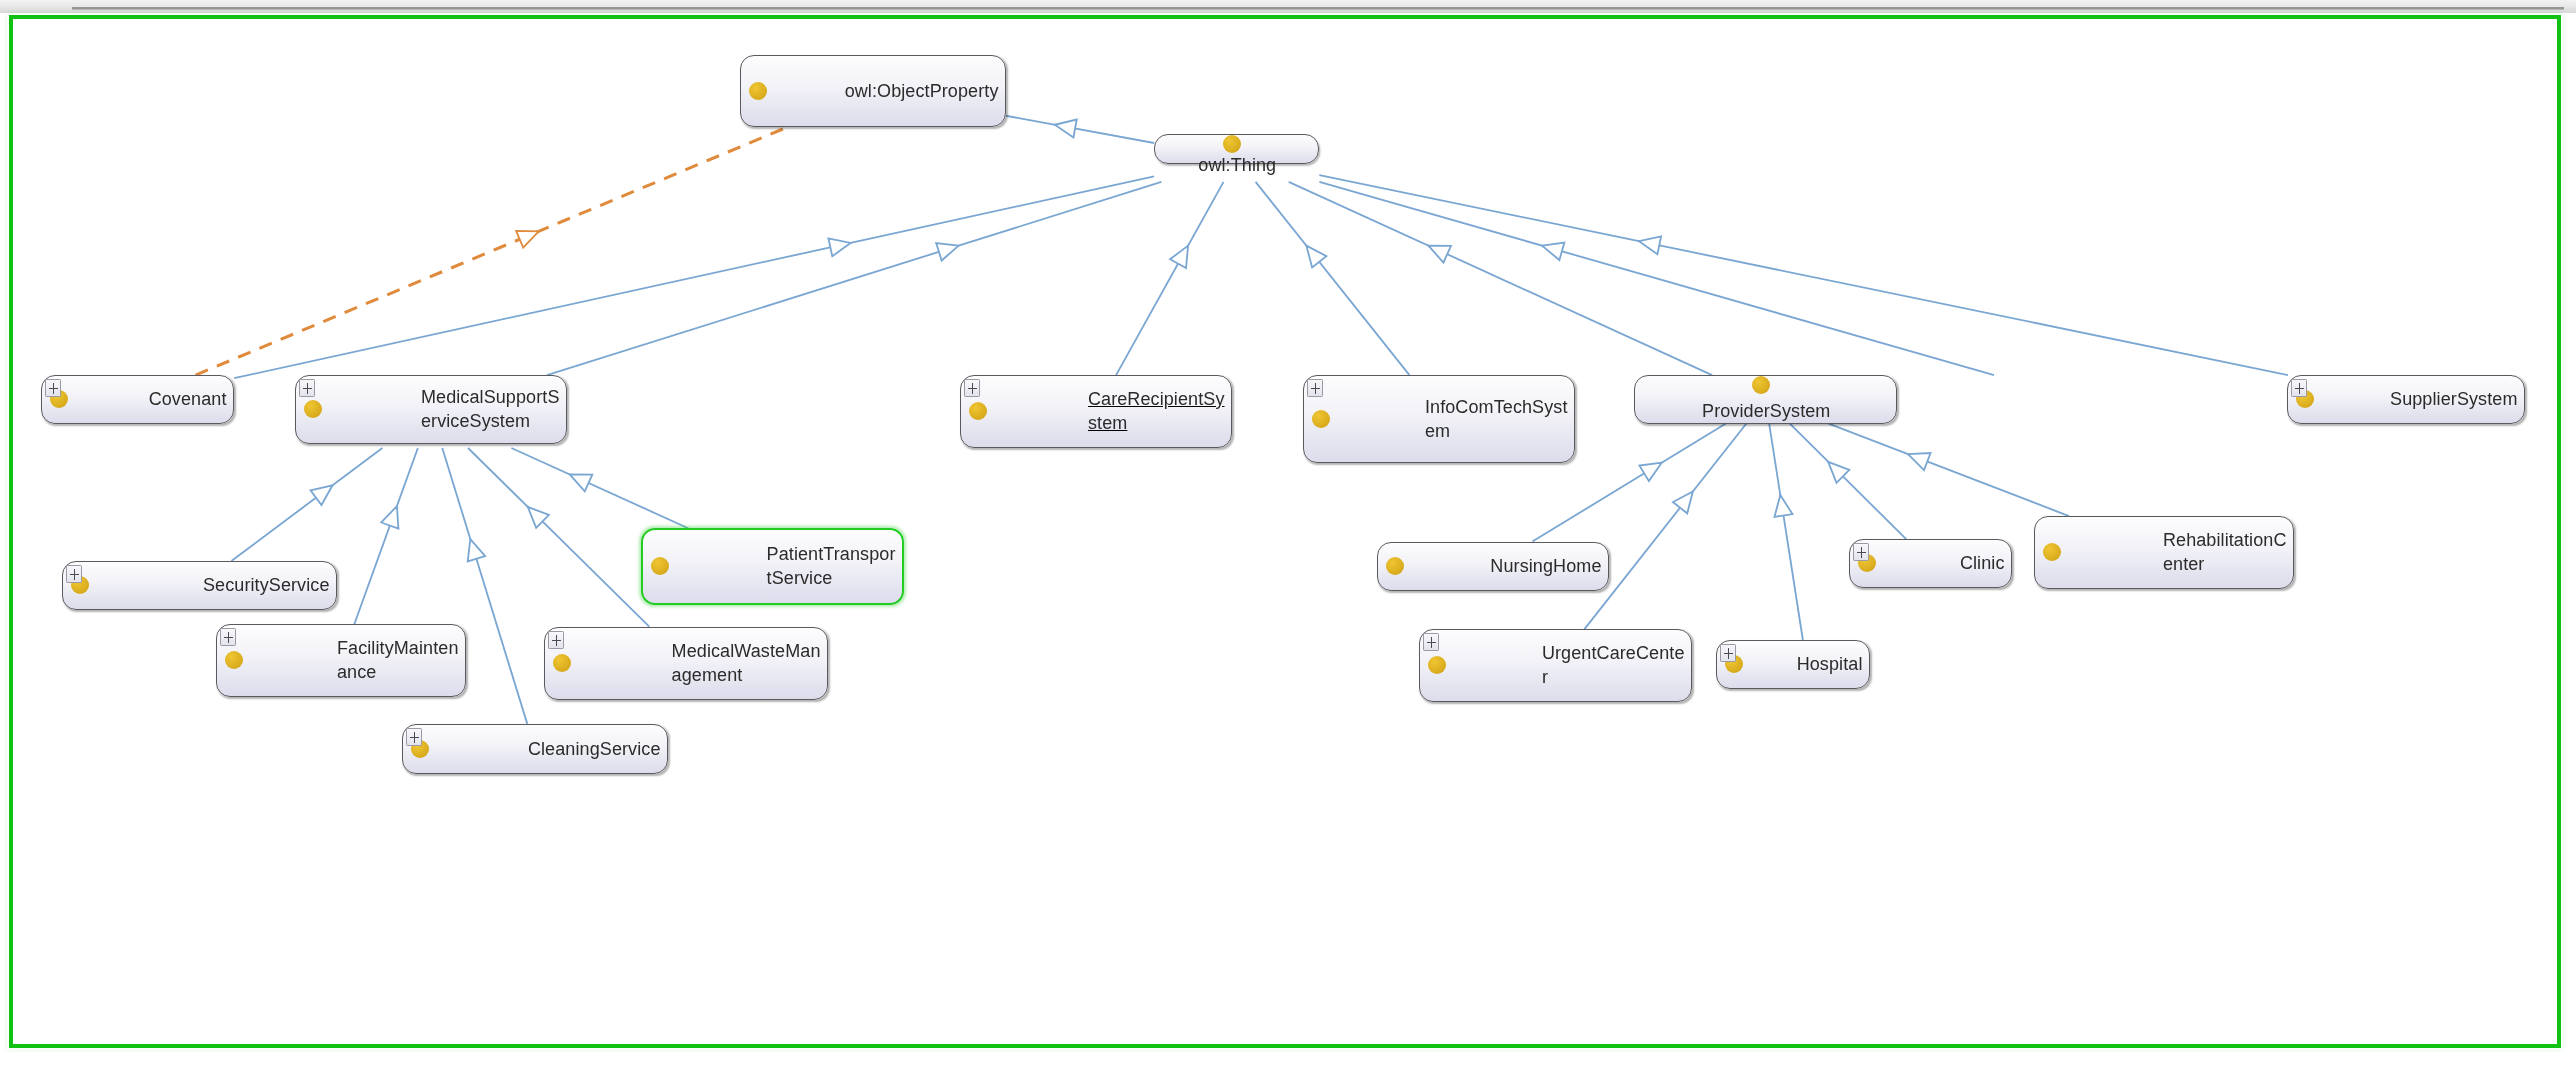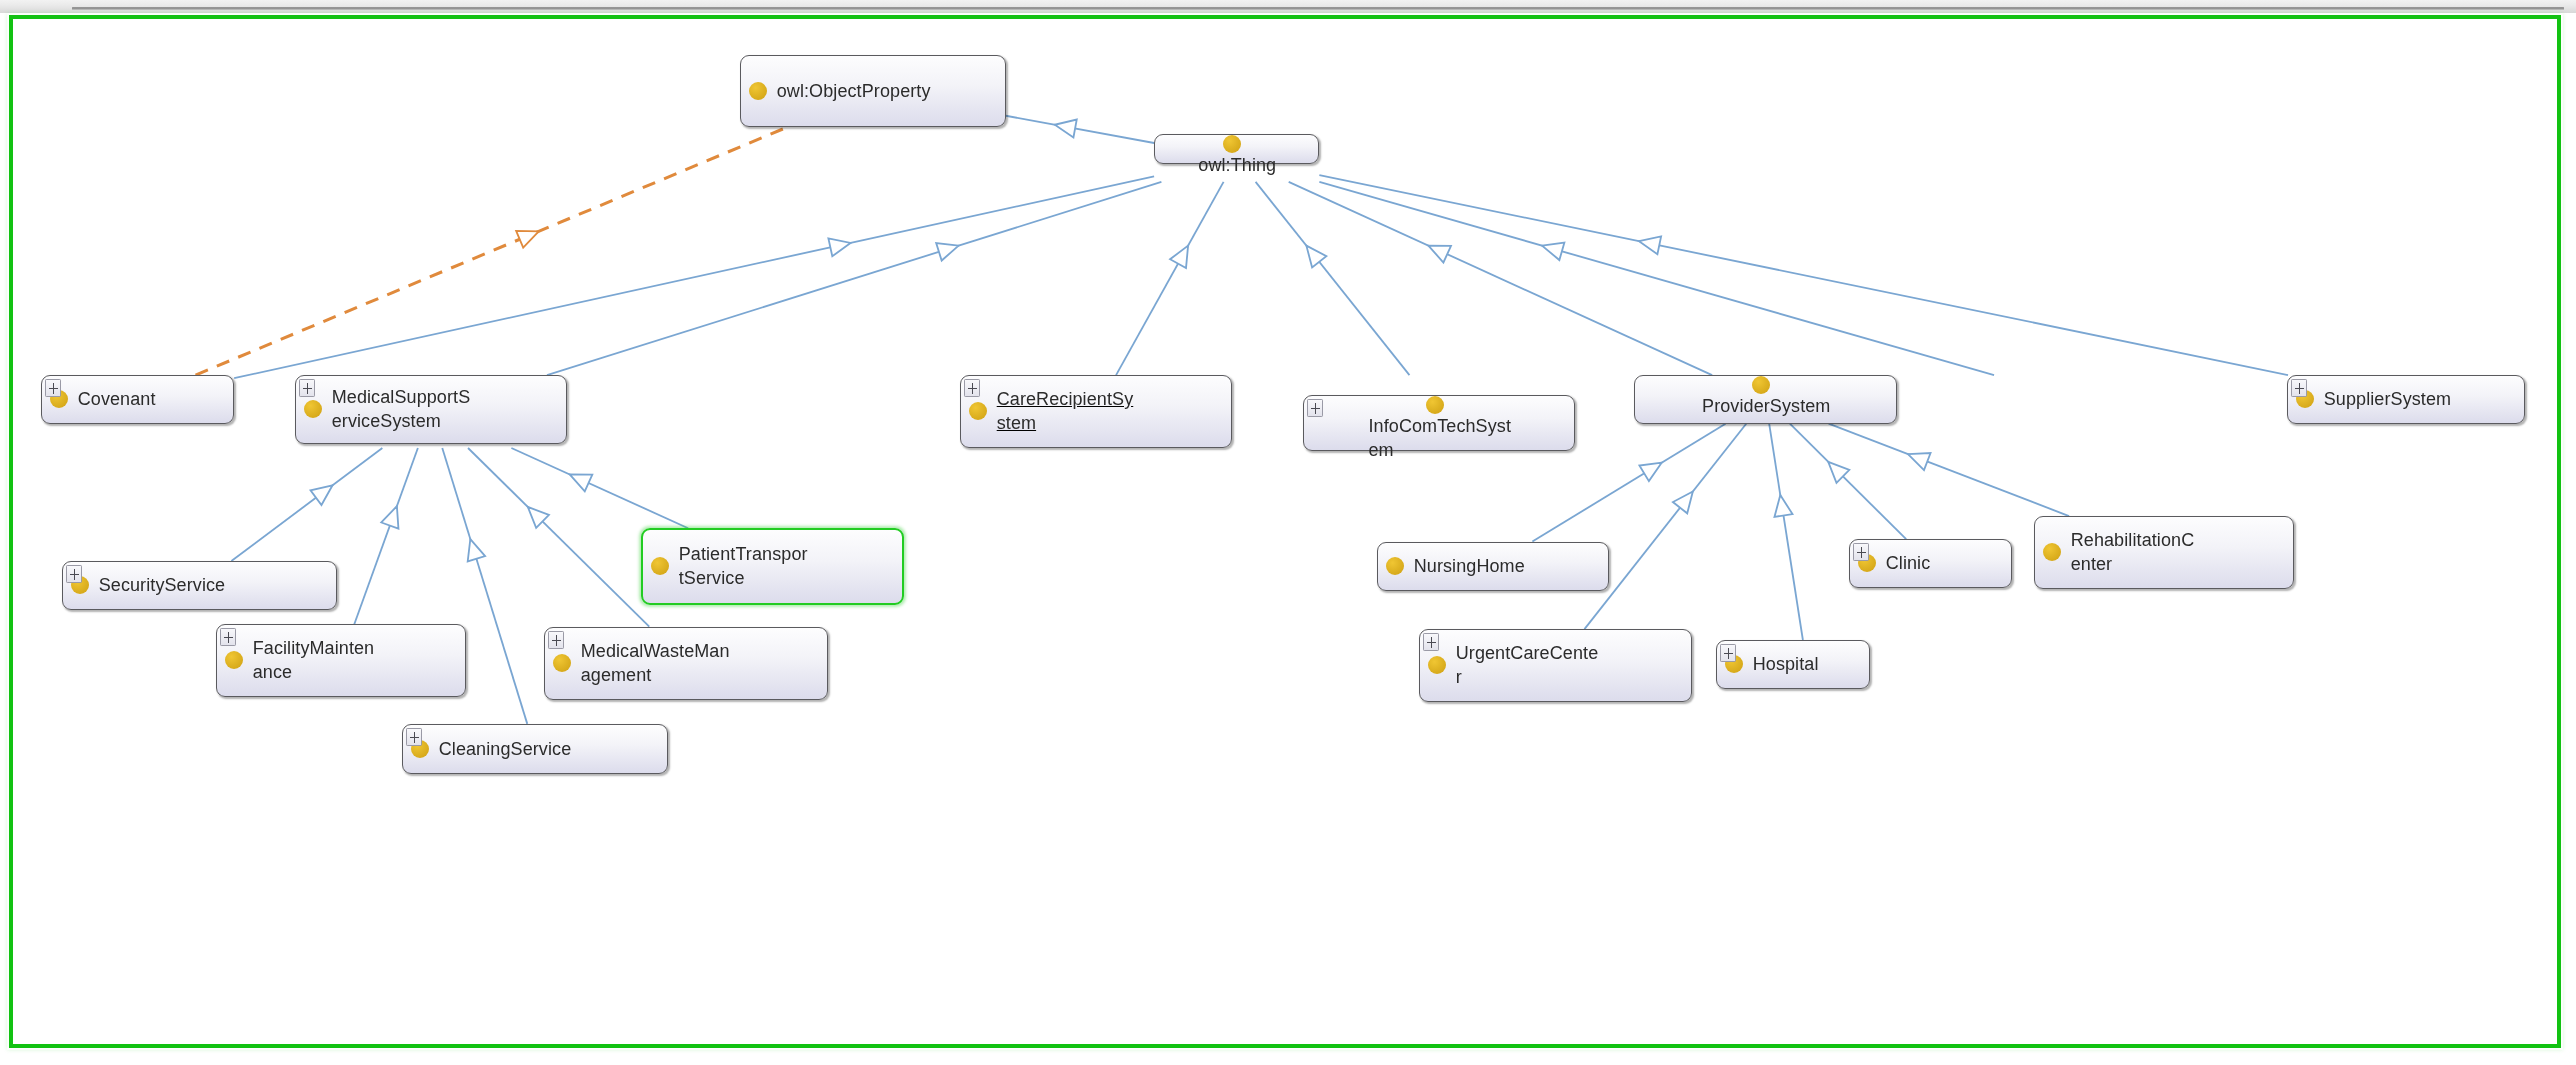--- a/index.html
+++ b/index.html
@@ -60,26 +60,27 @@
     width: 2552px;
     height: 1033px;
     pointer-events: none;
   }
 
   
   .node {
     position: absolute;
     box-sizing: border-box;
     border: 1.2px solid #5a5a5e;
-    border-radius: 9px;
+    border-radius: 14px;
     background: linear-gradient(to bottom, #fdfdfe 0%, #f3f3f8 42%, #dcdcec 100%);
     box-shadow: 1.2px 1.8px 1.8px rgba(0,0,0,0.30);
     display: flex;
     align-items: center;
     padding: 0 6px 0 8.5px;
+    justify-content: space-between;
   }
   .node.selected {
     border: 2.4px solid #22cc22;
     box-shadow: 0 0 3px 1.2px rgba(34,204,34,0.35);
   }
   .node-dot {
     flex: 0 0 auto;
     width: 18px;
     height: 18px;
     border-radius: 50%;
@@ -229,21 +230,21 @@
           <span class="node-dot"></span>
           <span class="node-label">MedicalSupportS
 erviceSystem</span>
         </div>
         <div class="node" style="left: 947px; top: 356px; width: 272px; height: 73px; text-decoration: underline;">
           <div class="expander"></div>
           <span class="node-dot"></span>
           <span class="node-label">CareRecipientSy
 stem</span>
         </div>
-        <div class="node" style="left: 1290px; top: 376px; width: 272px; height: 56px; flex-direction: column;">
+        <div class="node" style="left: 1290px; top: 356px; width: 272px; height: 88px;">
           <div class="expander"></div>
           <span class="node-dot"></span>
           <span class="node-label">InfoComTechSyst
 em</span>
         </div>
         <div class="node" style="left: 1621px; top: 356px; width: 263px; height: 49px; flex-direction: column;">
           <span class="node-dot"></span>
           <span class="node-label">ProviderSystem</span>
         </div>
         <div class="node" style="left: 49px; top: 542px; width: 275px; height: 49px;">

